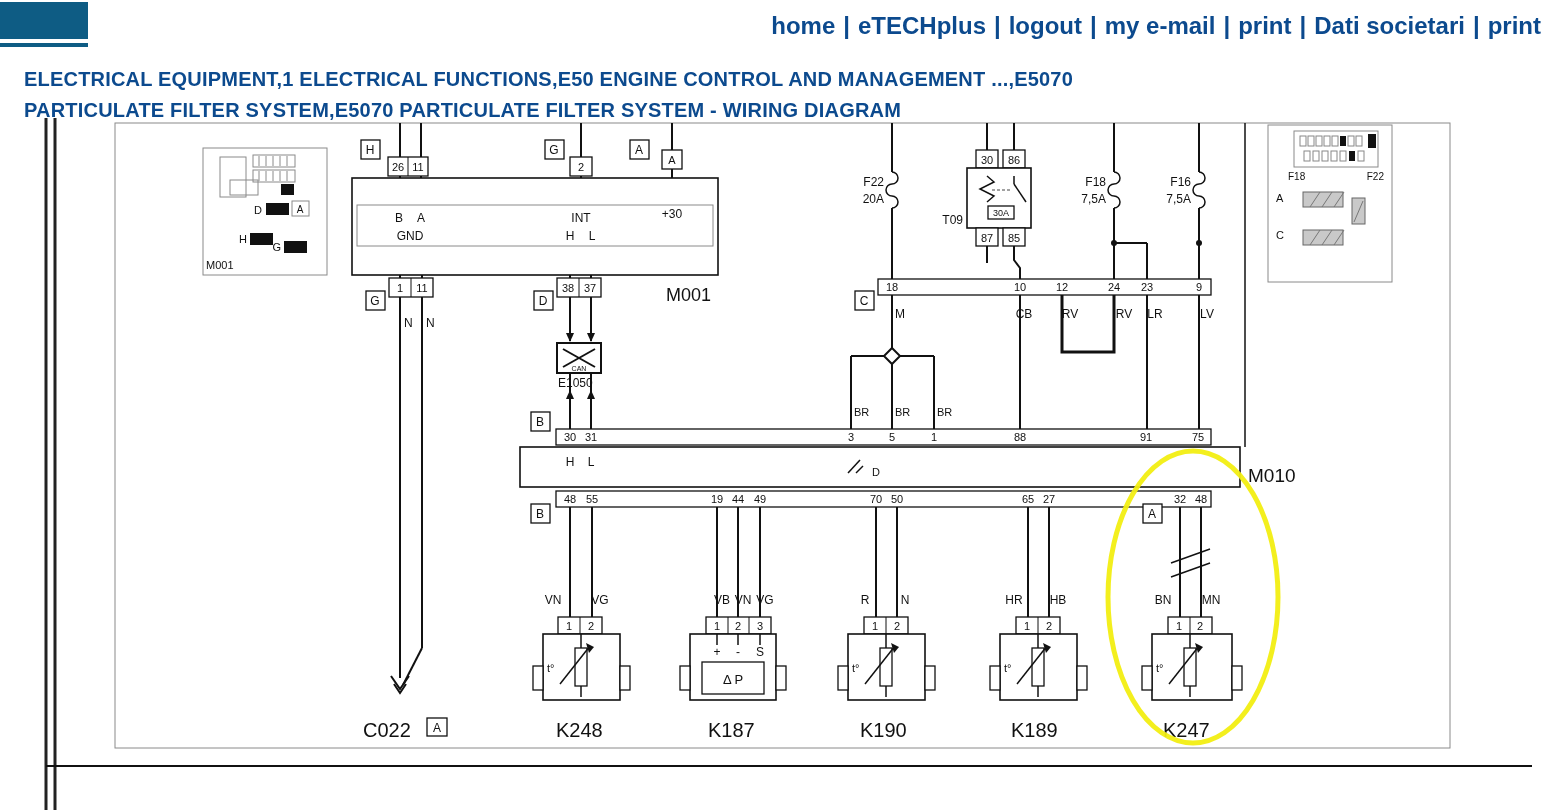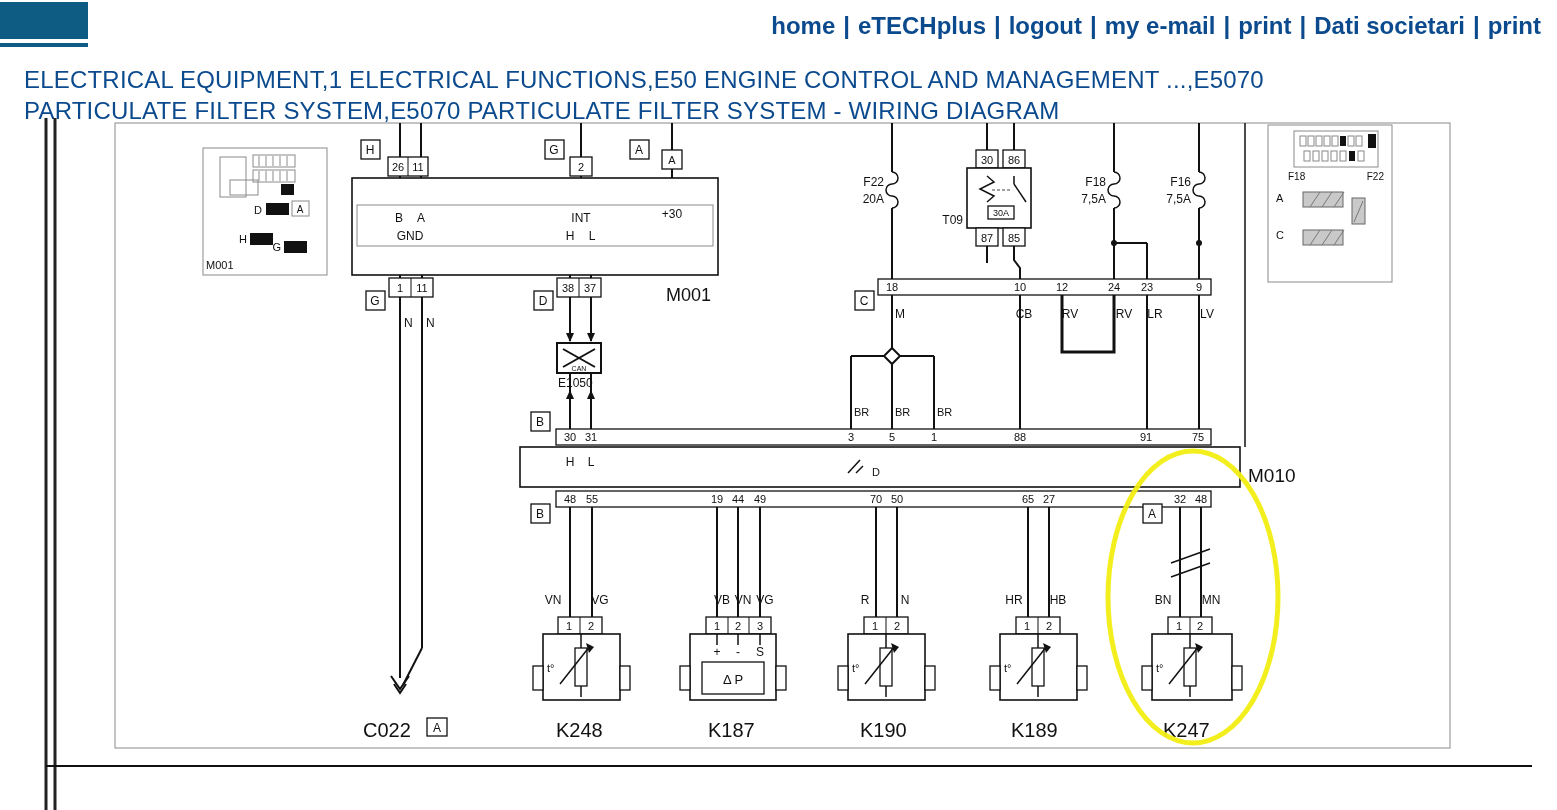--- a/index.html
+++ b/index.html
@@ -2,21 +2,21 @@
 <html><head>
 <meta charset="utf-8">
 <style>
   html,body{margin:0;padding:0;background:#fff;}
   body{width:1557px;height:810px;position:relative;overflow:hidden;font-family:"Liberation Sans",sans-serif;}
   .logo-block{position:absolute;left:0;top:2px;width:88px;height:37px;background:#0e5c84;}
   .logo-underline{position:absolute;left:0;top:43px;width:88px;height:4px;background:#0e5c84;}
   .topnav{position:absolute;top:12px;left:430px;right:16px;display:flex;justify-content:flex-end;align-items:baseline;gap:8px;font-size:24px;font-weight:bold;color:#0c4a8e;white-space:nowrap;text-align:center;}
   .topnav a{color:#0c4a8e;text-decoration:none;cursor:pointer;}
   .topnav .sep{color:#0c4a8e;font-weight:bold;}
-  .title{position:absolute;left:24px;top:64px;font-size:24px;font-weight:normal;color:#0c4a8e;line-height:31px;letter-spacing:.2px;}
+  .title{position:absolute;left:24px;top:64px;font-size:20px;font-weight:bold;color:#0c4a8e;line-height:31px;letter-spacing:.2px;}
   svg.diagram{position:absolute;left:0;top:0;}
   svg text{font-family:"Liberation Sans",sans-serif;fill:#111;}
   .t7{font-size:7px}.t9{font-size:9px}.t10{font-size:10px}.t11{font-size:11px}.t12{font-size:12px}
   .t13{font-size:13px}.t18{font-size:18px}.t19{font-size:19px}.t20{font-size:20px}
   .mid{text-anchor:middle}.end{text-anchor:end}
   .w1{stroke:#111;stroke-width:1;fill:none}
   .w15{stroke:#111;stroke-width:1.5;fill:none}
   .w2{stroke:#111;stroke-width:2;fill:none}
   .w3k{stroke:#111;stroke-width:3;fill:none}
   .w3{stroke:#222;stroke-width:3;fill:none}

